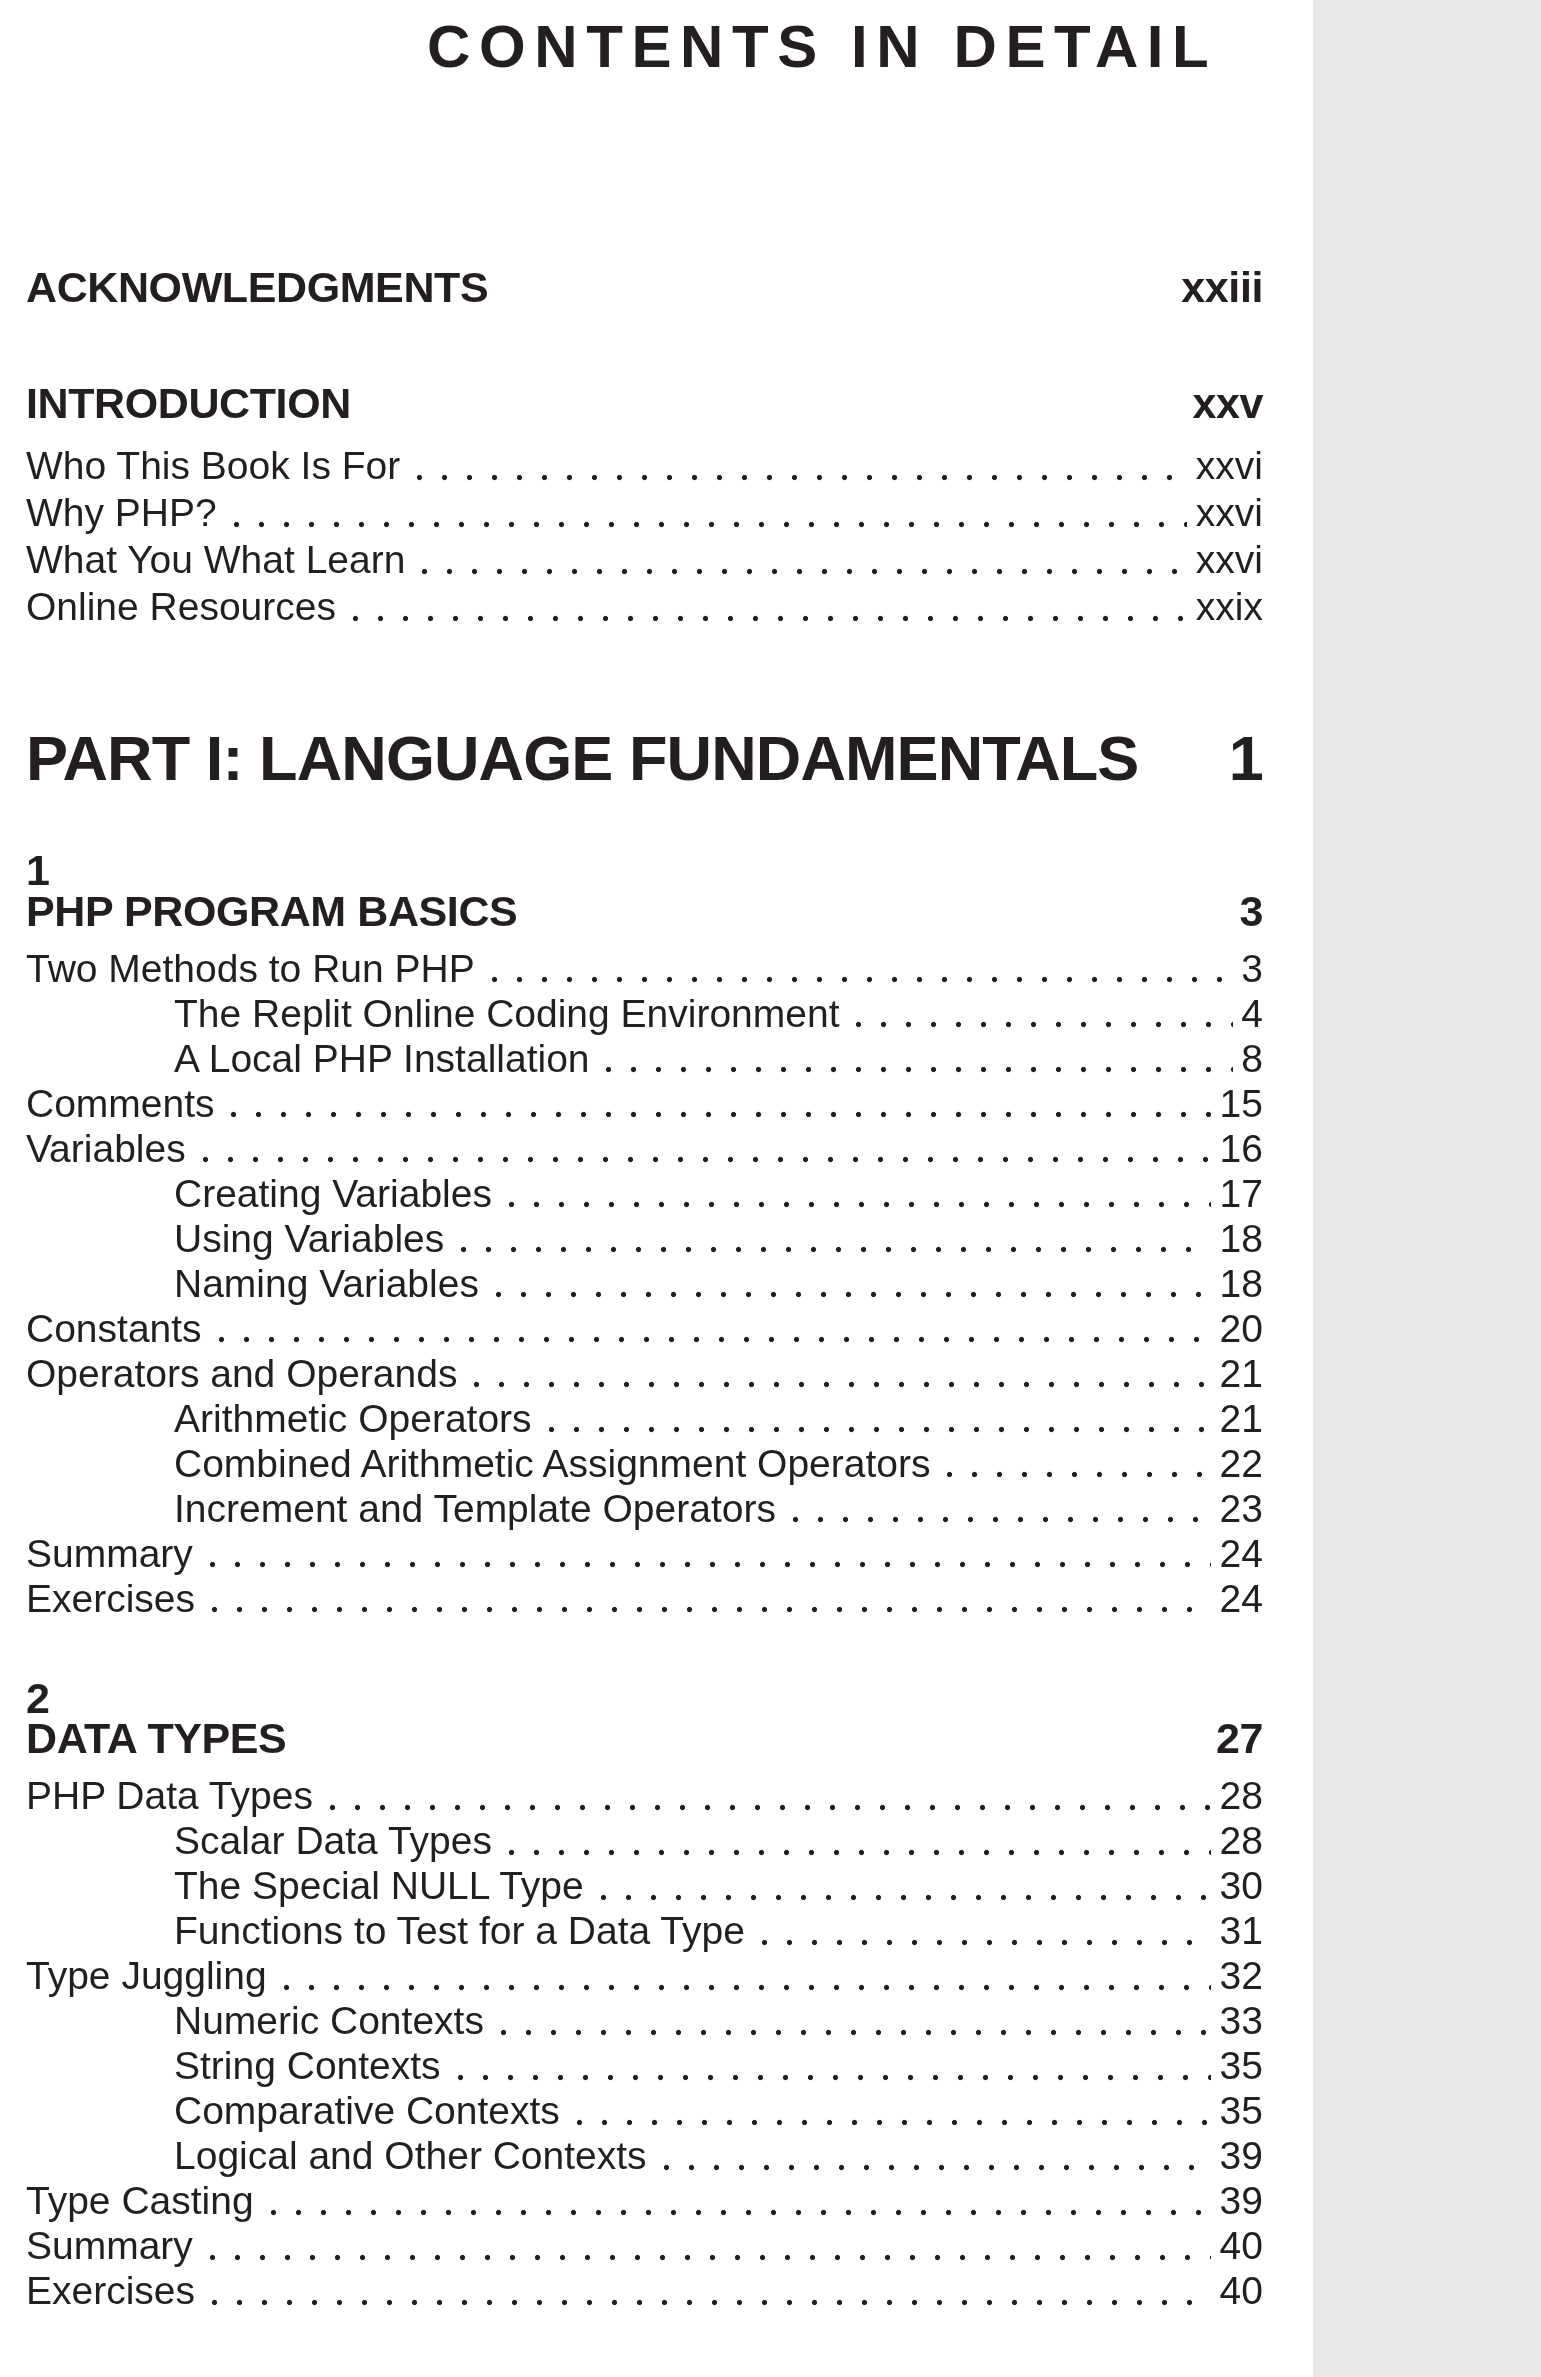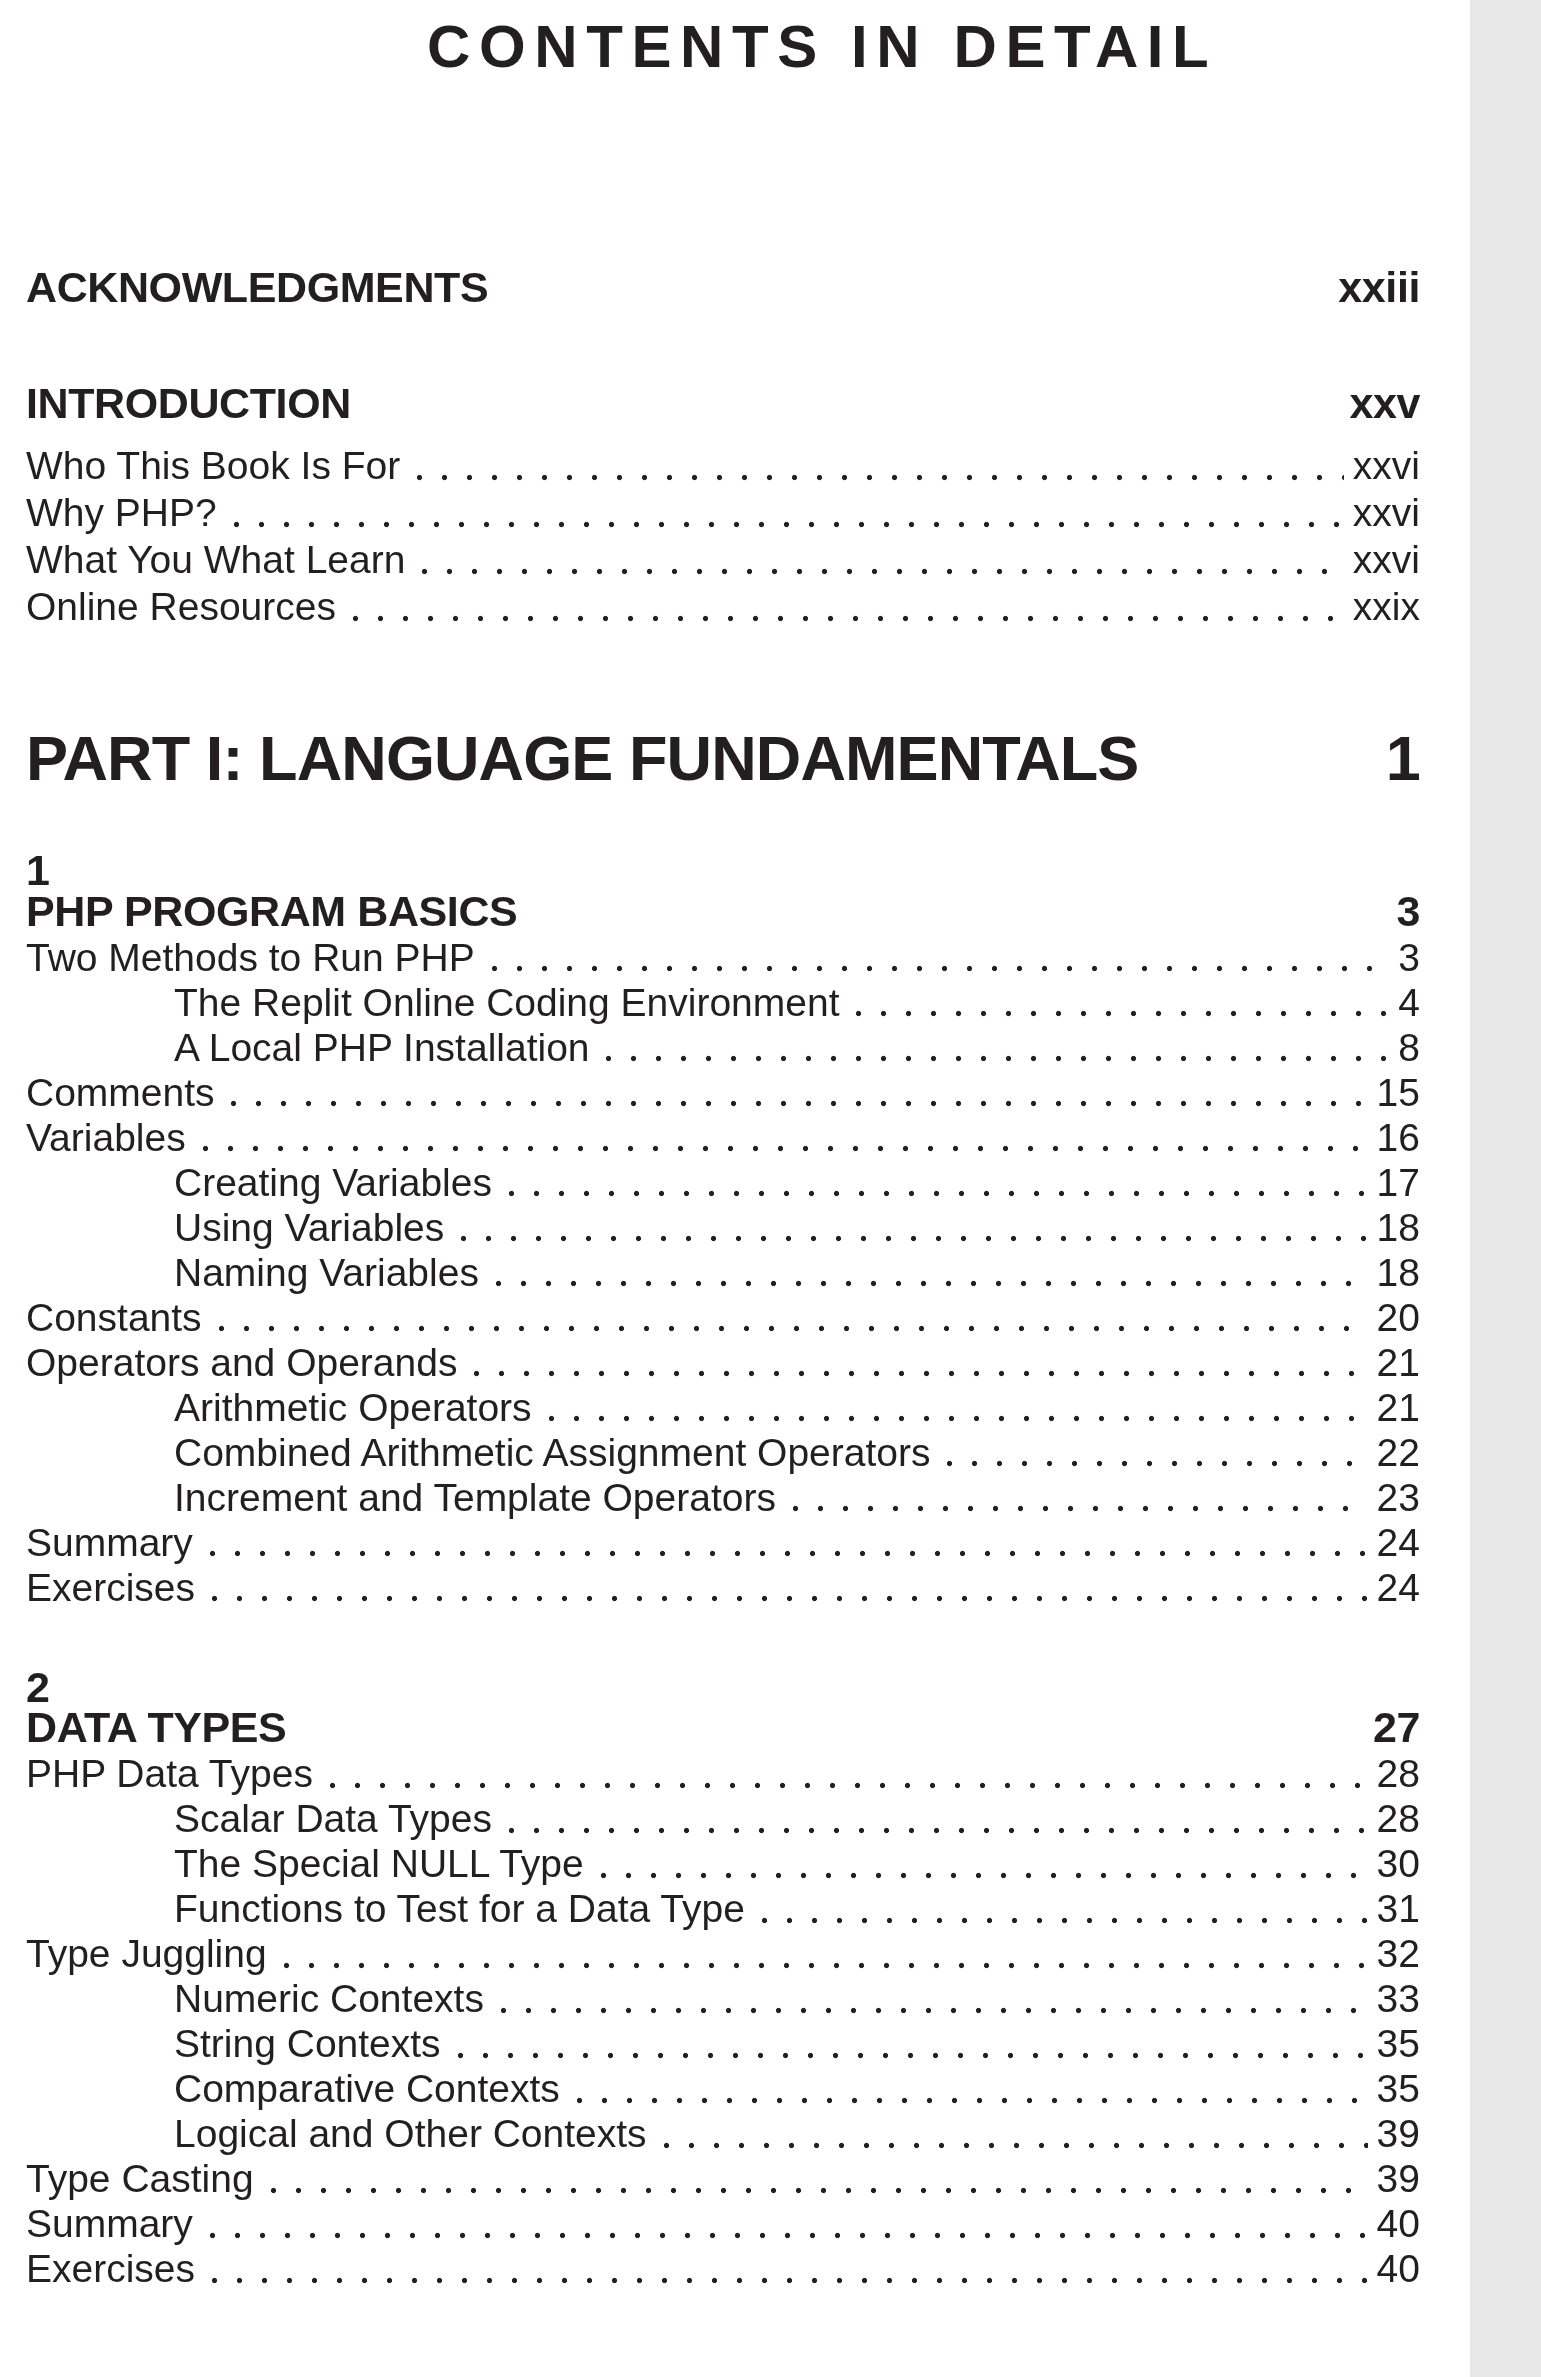--- a/index.html
+++ b/index.html
@@ -1,18 +1,18 @@
 <!DOCTYPE html>
 <html style="font-size:13.7px"><head>
 <meta charset="utf-8">
 <style>
   html,body{margin:0;padding:0;background:#e8e8e8;}
   .page{
     position:relative;
-    width:1470px;height:2377px;
+    width:1313px;height:2377px;
     background:#ffffff;
     color:#231f20;
     font-family:"Liberation Sans", sans-serif;
     overflow:hidden;
     box-sizing:border-box;
     padding:0 50px 0 26px;
   }
   .title{
     margin:8.6px 0 0 401px;
     font-size:60px;
@@ -34,21 +34,21 @@
     background-image:radial-gradient(circle, #231f20 2.3px, rgba(0,0,0,0) 2.9px);
     background-size:25px 6.9px;
     background-repeat:repeat-x;
     background-position:left center;
   }
   
   .head-row{font-size:43px;line-height:48px;font-weight:bold;letter-spacing:-0.4px;gap:27px;}
   .head-row.first{margin-top:179px;}
   .head-row.second{margin-top:68px;}
   
-  .items{}
+  .items{margin-top:11px;}
   .items .row{font-size:39px;line-height:45px;}
   .items.fm{margin-top:15.4px;}
   .items.fm .row{line-height:47px;}
   .items .row.sub{padding-left:148px;}
   
   .part-row{margin-top:94px;font-size:63px;line-height:69px;font-weight:bold;letter-spacing:-0.9px;}
   
   .ch-num{margin-top:58px;font-size:43px;line-height:39px;font-weight:bold;}
   .ch-head{margin-top:-3.4px;font-size:43px;line-height:48px;font-weight:bold;letter-spacing:-0.4px;}
 </style>

